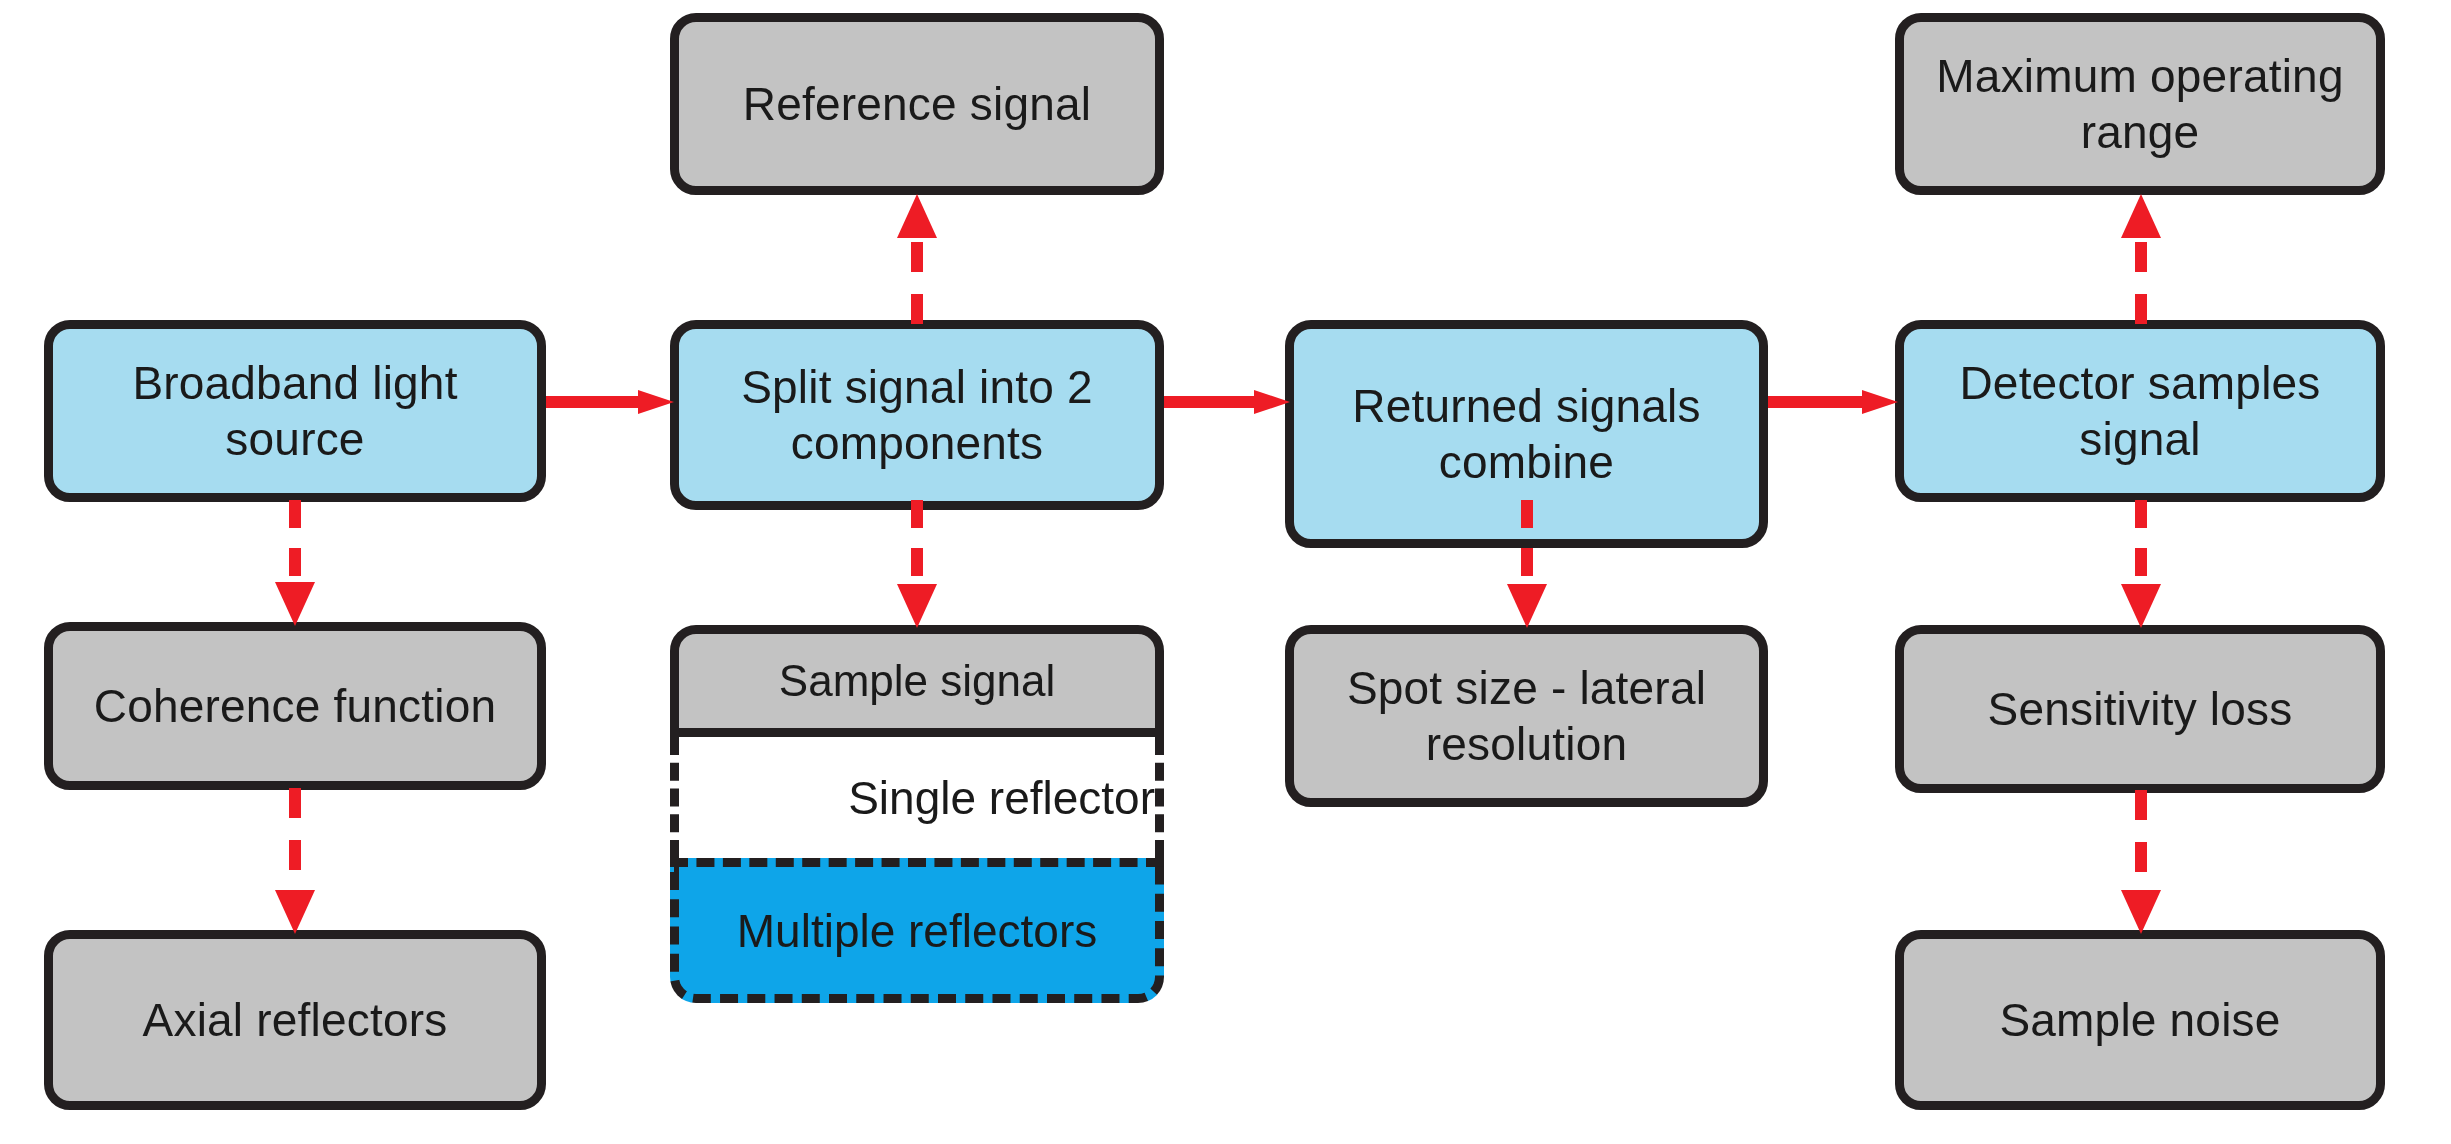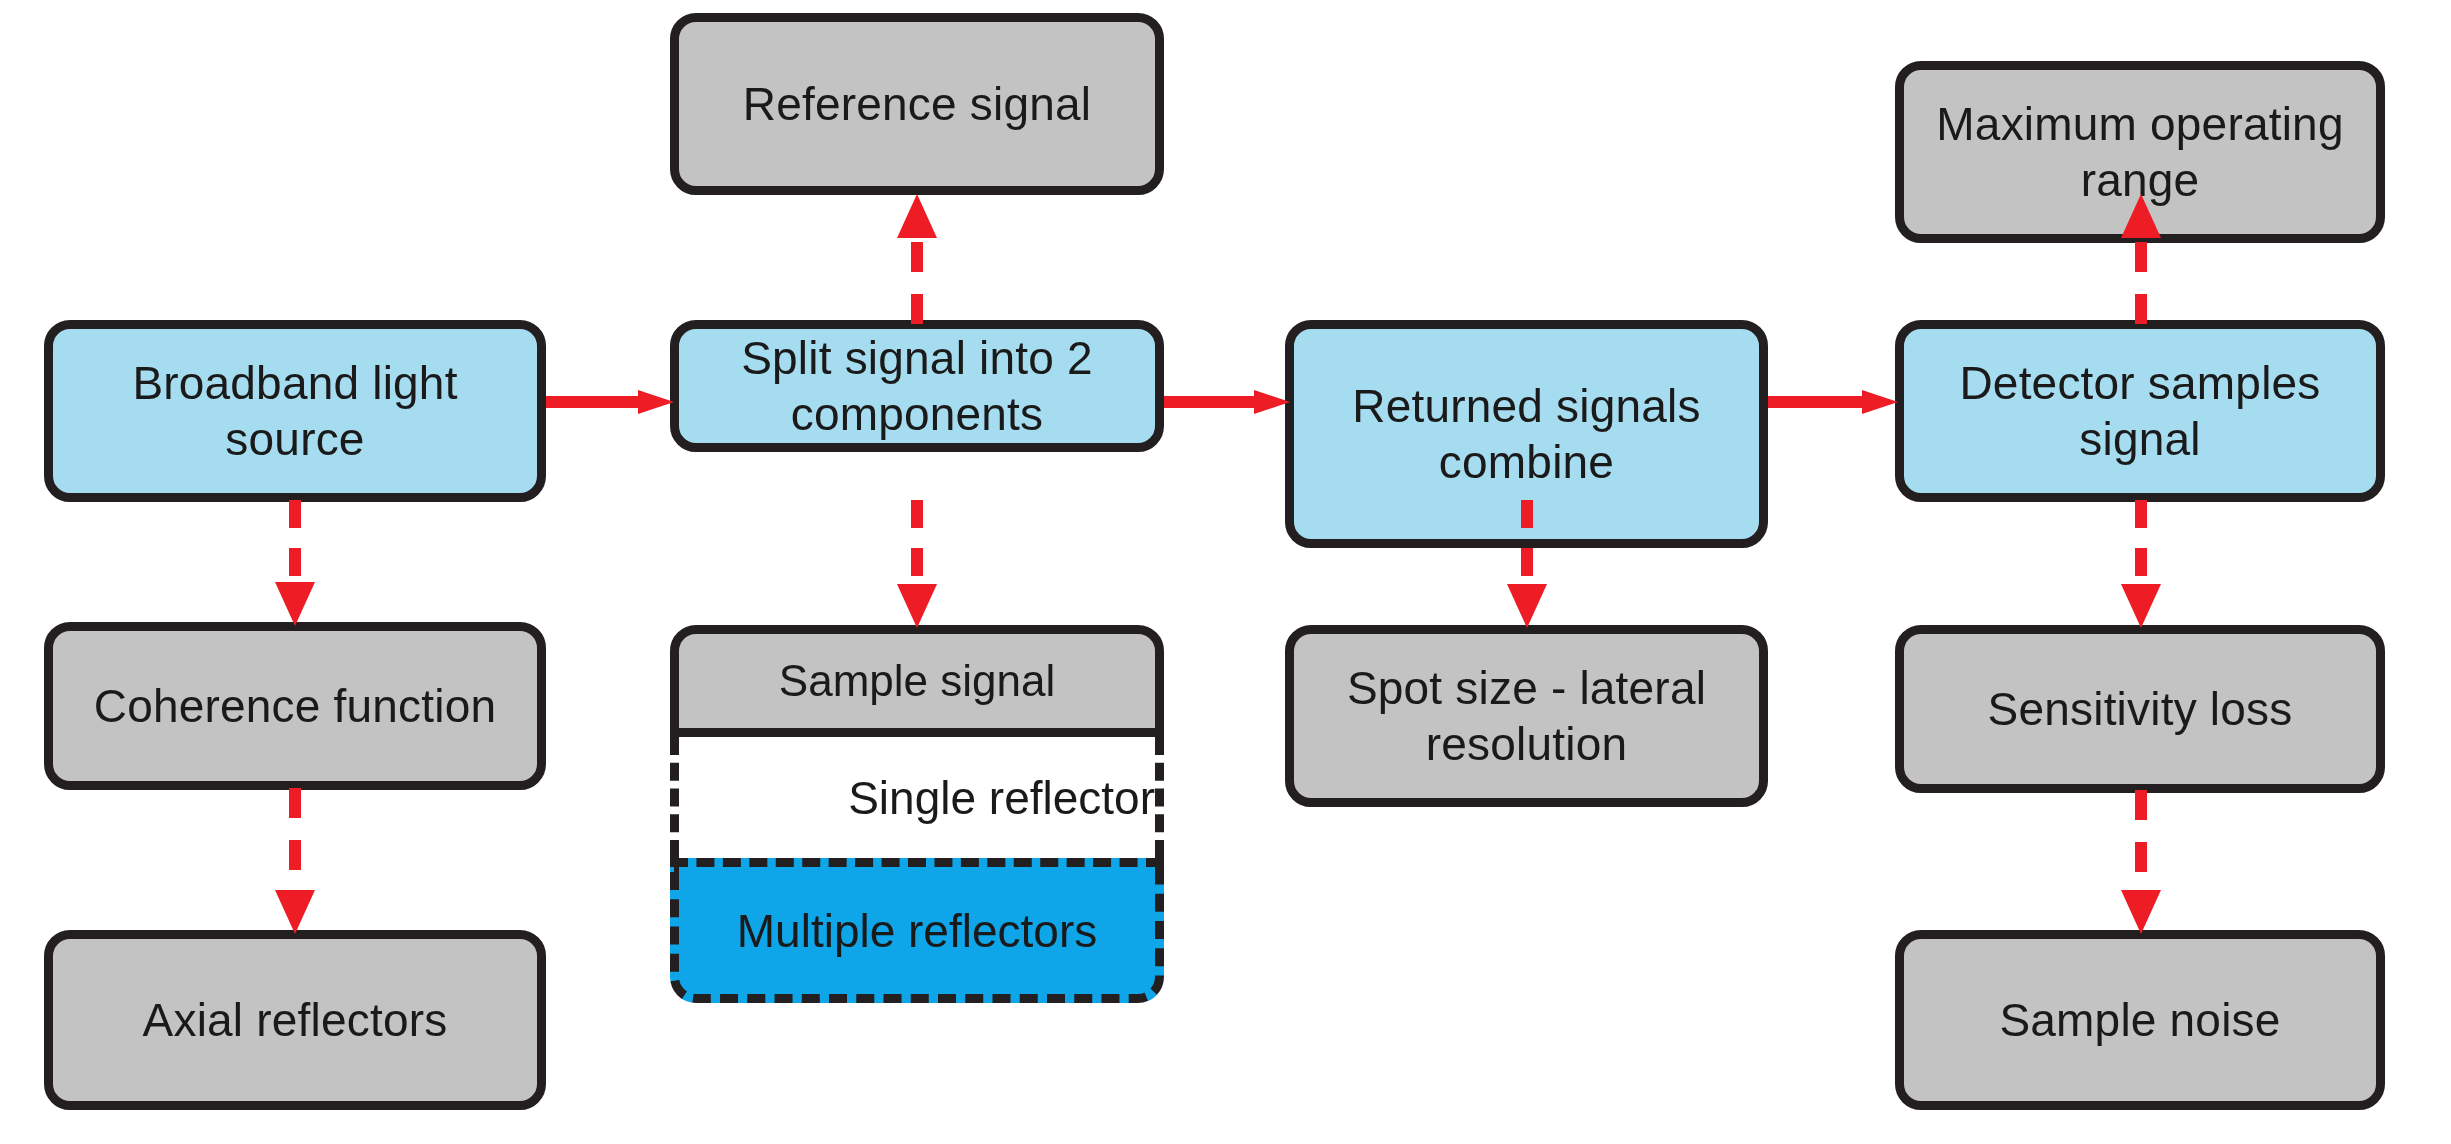--- a/index.html
+++ b/index.html
@@ -96,21 +96,21 @@
   </div>
 
   <div class="node gray" style="left:44px; top:930px; width:502px; height:180px;">
     <span class="label">Axial reflectors</span>
   </div>
 
   <div class="node gray" style="left:670px; top:13px; width:494px; height:182px;">
     <span class="label">Reference signal</span>
   </div>
 
-  <div class="node blue" style="left:670px; top:320px; width:494px; height:132px;">
+  <div class="node blue" style="left:670px; top:320px; width:494px; height:190px;">
     <span class="label">Split signal into 2 components</span>
   </div>
 
   <div class="compound" style="left:670px; top:625px; width:494px; height:378px;">
 
     <div class="comp-head" style="left:0; top:0; width:494px; height:112px;">
       <span class="label">Sample signal</span>
     </div>
 
     <div class="comp-mid" style="left:0; top:112px; width:494px; height:121px;">
@@ -123,21 +123,21 @@
   </div>
 
   <div class="node blue" style="left:1285px; top:320px; width:483px; height:228px;">
     <span class="label">Returned signals combine</span>
   </div>
 
   <div class="node gray" style="left:1285px; top:625px; width:483px; height:182px;">
     <span class="label">Spot size - lateral resolution</span>
   </div>
 
-  <div class="node gray" style="left:1895px; top:13px; width:490px; height:182px;margin-top:48px;">
+  <div class="node gray" style="left:1895px; top:13px; width:490px; height:182px;">
     <span class="label">Maximum operating range</span>
   </div>
 
   <div class="node blue" style="left:1895px; top:320px; width:490px; height:182px;">
     <span class="label">Detector samples signal</span>
   </div>
 
   <div class="node gray" style="left:1895px; top:625px; width:490px; height:168px;">
     <span class="label">Sensitivity loss</span>
   </div>

